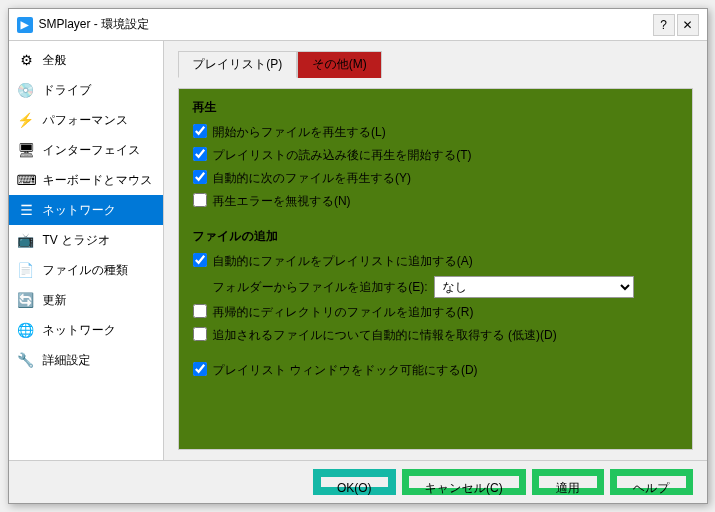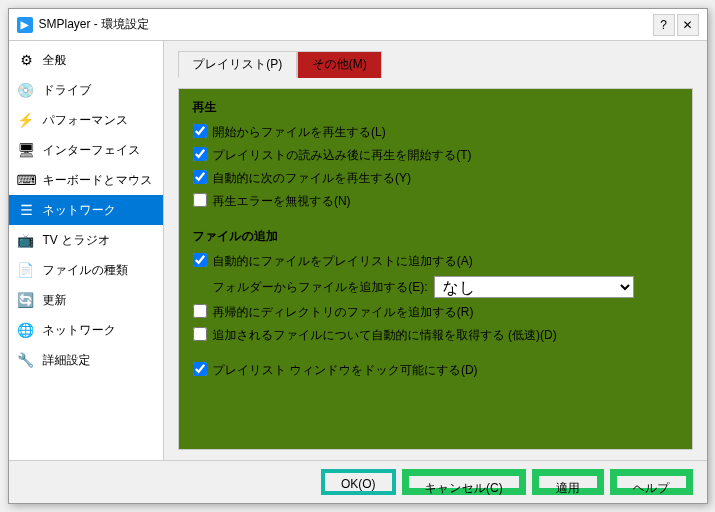--- a/index.html
+++ b/index.html
@@ -159,21 +159,21 @@
       margin-left: 20px;
     }
     .dropdown-label {
       font-size: 12px;
       white-space: nowrap;
     }
     .dropdown {
       height: 22px;
       border: 1px solid #999;
       background: #fff;
-      font-size: 16px;
+      font-size: 12px;
       padding: 0 4px;
       min-width: 200px;
       cursor: pointer;
     }
     .footer {
       display: flex;
       justify-content: flex-end;
       align-items: center;
       padding: 8px 14px;
       gap: 6px;
@@ -183,21 +183,21 @@
     .footer-btn {
       padding: 4px 16px;
       border: 7px solid #22c55e;
       background: #f0f0f0;
       font-size: 12px;
       cursor: pointer;
       min-width: 72px;
       height: 26px;
     }
     .footer-btn.default {
-      border: 4px solid #14b8a6;
+      border: 8px solid #14b8a6;
     }
   </style>
 </head>
 <body>
 
 <div class="dialog">
 
   <div class="title-bar">
     <div class="title-bar-icon">▶</div>
     <span class="title-bar-text">SMPlayer - 環境設定</span>

